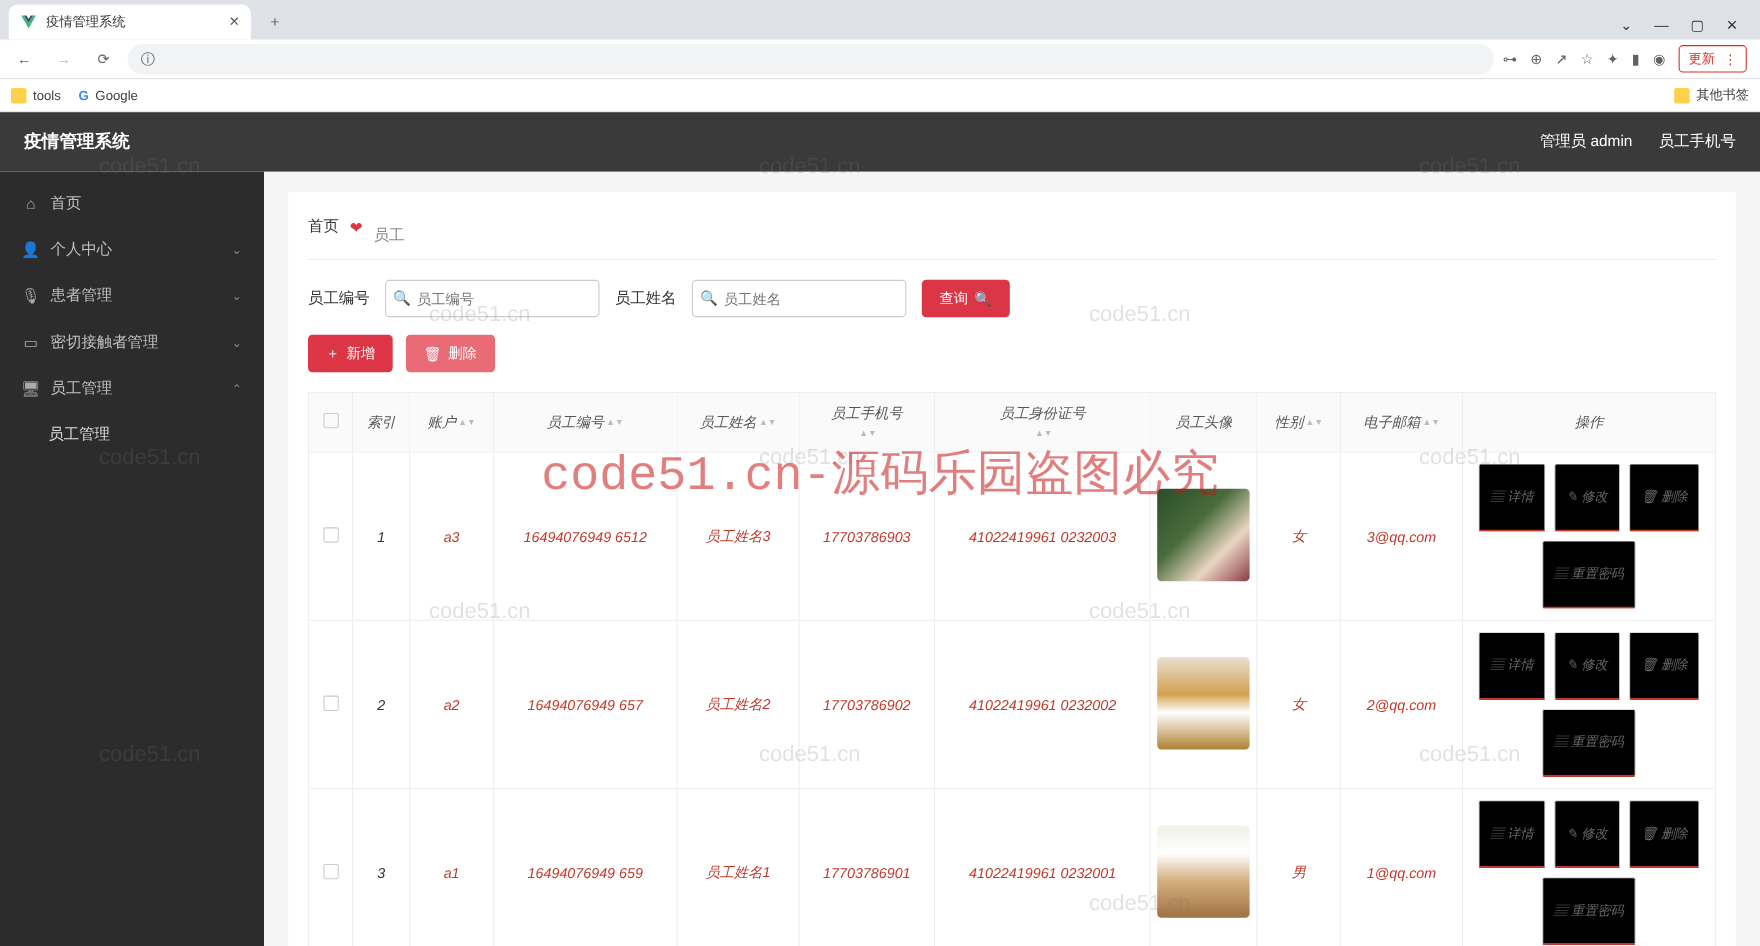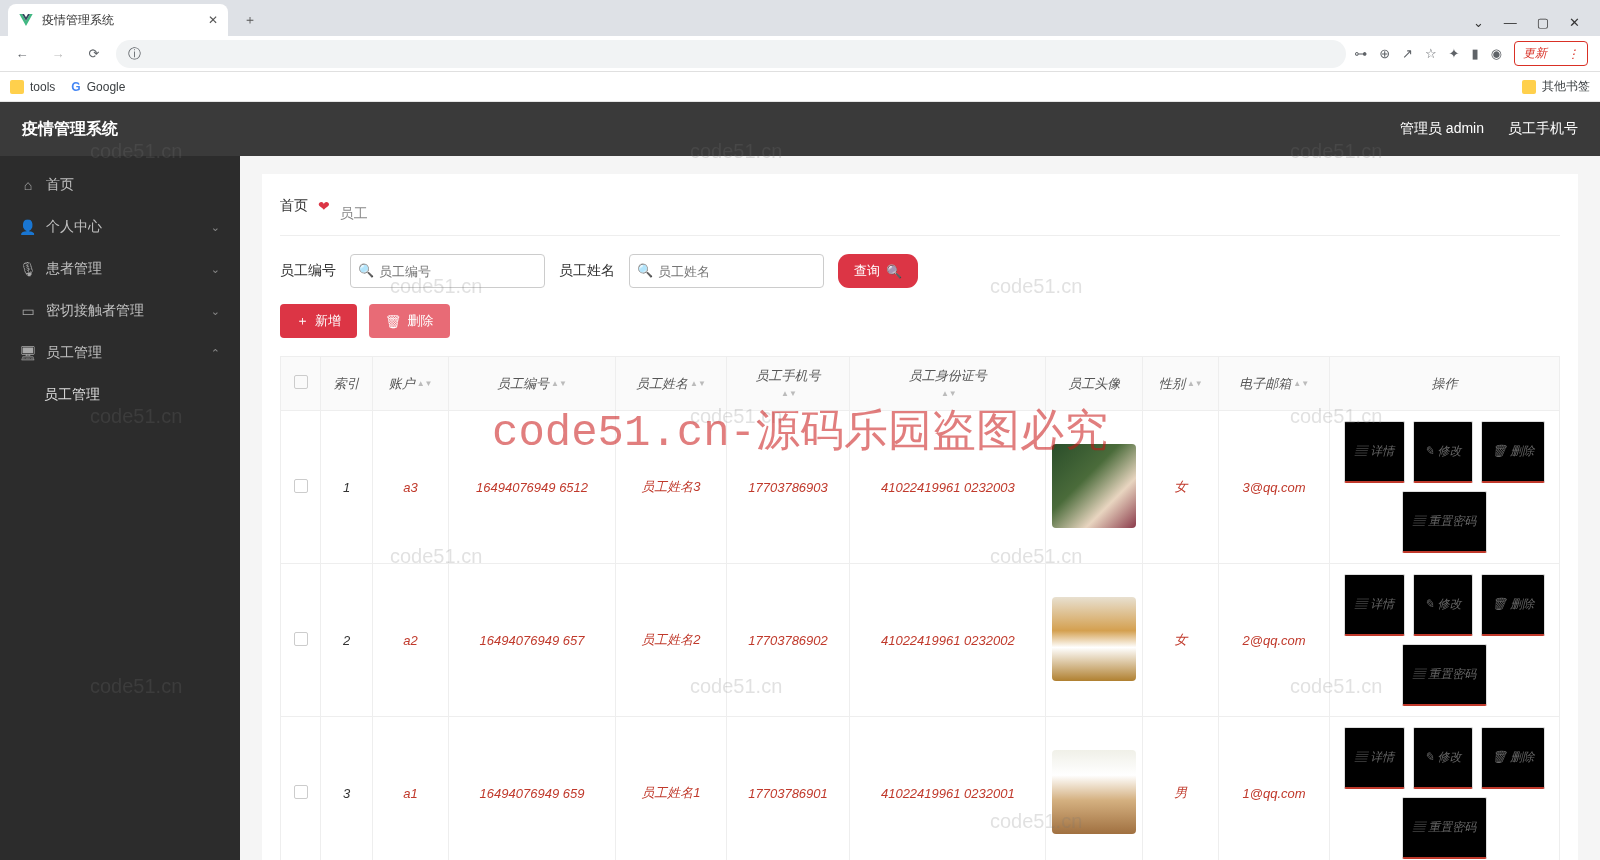--- a/index.html
+++ b/index.html
@@ -13,21 +13,21 @@
 .tab-close { margin-left: auto; color: #555; }
 .new-tab { width: 28px; height: 28px; display: flex; align-items: center; justify-content: center; color: #555; margin-bottom: 2px; }
 .window-controls { margin-left: auto; display: flex; gap: 20px; padding: 0 12px 6px; color: #333; }
 
 .addr-bar { background: #fff; height: 36px; display: flex; align-items: center; padding: 0 8px; gap: 8px; border-bottom: 1px solid #e0e0e0; }
 .nav-btn { width: 28px; height: 28px; display: flex; align-items: center; justify-content: center; color: #5f6368; }
 .addr-input { flex: 1; height: 28px; background: #f1f3f4; border-radius: 14px; display: flex; align-items: center; padding: 0 12px; font-size: 13px; color: #5f6368; gap: 8px; }
 .addr-input .url { color: #202124; }
 .addr-input .url .host { color: #5f6368; }
 .addr-right { display: flex; gap: 12px; align-items: center; color: #5f6368; padding-right: 4px;}
-.update-btn { border: 1px solid #d93025; color: #d93025; border-radius: 4px; padding: 3px 8px; font-size: 12px; display:flex; align-items:center; gap:20px;font-style:italic;}
+.update-btn { border: 1px solid #d93025; color: #d93025; border-radius: 4px; padding: 3px 8px; font-size: 12px; display:flex; align-items:center; gap:8px;}
 
 .bookmark-bar { background: #fff; height: 30px; display: flex; align-items: center; padding: 0 10px; gap: 16px; font-size: 12px; color: #3c4043; border-bottom: 1px solid #e5e5e5; }
 .bm-item { display: flex; align-items: center; gap: 6px; }
 .bm-folder { width: 14px; height: 14px; background: #ffd04c; border-radius: 2px; }
 .bm-right { margin-left: auto; }
 
 
 .app-header { background: #3a3a3a; color: #fff; height: 54px; display: flex; align-items: center; padding: 0 22px; font-size: 16px; font-weight: 600; }
 .app-header .right { margin-left: auto; display: flex; gap: 24px; font-size: 14px; font-weight: 400; }
 
@@ -45,21 +45,21 @@
 .breadcrumb .heart { color: #dc3545; }
 .breadcrumb .cur { color: #888; margin-top: 17px; }
 
 .search-row { display: flex; align-items: center; gap: 14px; margin-bottom: 16px; flex-wrap: wrap; }
 .search-row label { font-size: 14px; color: #333; }
 .search-input { position: relative; }
 .search-input input { width: 195px; height: 34px; border: 1px solid #ccc; border-radius: 4px; padding: 0 10px 0 28px; font-size: 13px; }
 .search-input .sicon { position: absolute; left: 8px; top: 9px; color: #aaa; }
 
 .btn { height: 34px; padding: 0 16px; border: none; border-radius: 4px; font-size: 13px; cursor: pointer; display: inline-flex; align-items: center; gap: 6px; }
-.btn-query { background: #dc3545; color: #fff; border-radius: 11px; }
+.btn-query { background: #dc3545; color: #fff; }
 .btn-add { background: #dc3545; color: #fff; }
 .btn-del { background: #e86b76; color: #fff; }
 
 .action-row { display: flex; gap: 12px; margin-bottom: 18px; }
 
 .data-table { width: 100%; border-collapse: collapse; font-size: 13px; font-style: italic; }
 .data-table th, .data-table td { border: 1px solid #eee; padding: 10px 6px; text-align: center; vertical-align: middle; }
 .data-table th { background: #fafafa; font-weight: 500; color: #555; position: relative; }
 .sort-caret { display: inline-flex; flex-direction: column; font-size: 8px; line-height: 6px; color: #bbb; margin-left: 2px; vertical-align: middle; }
 .data-table td { color: #c0392b; }

